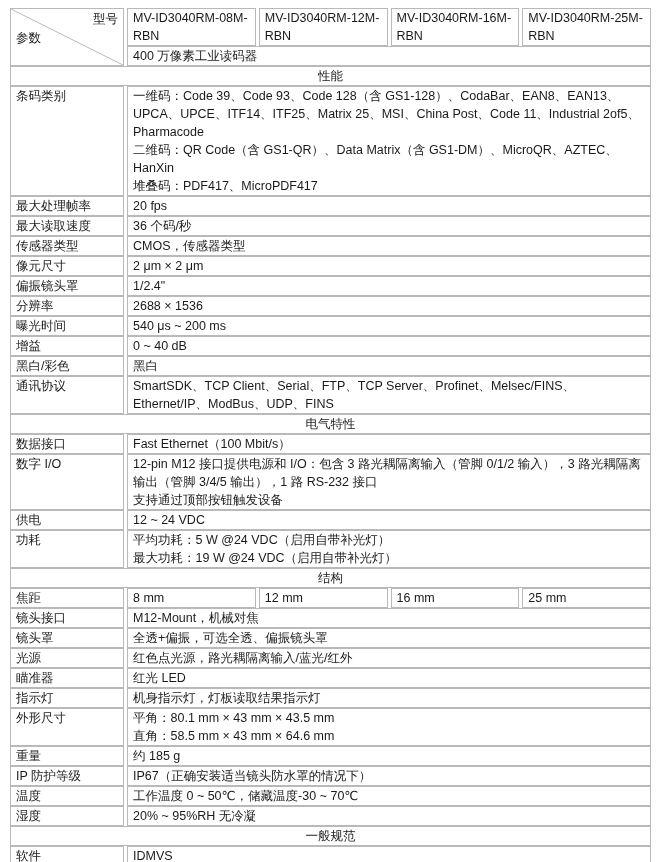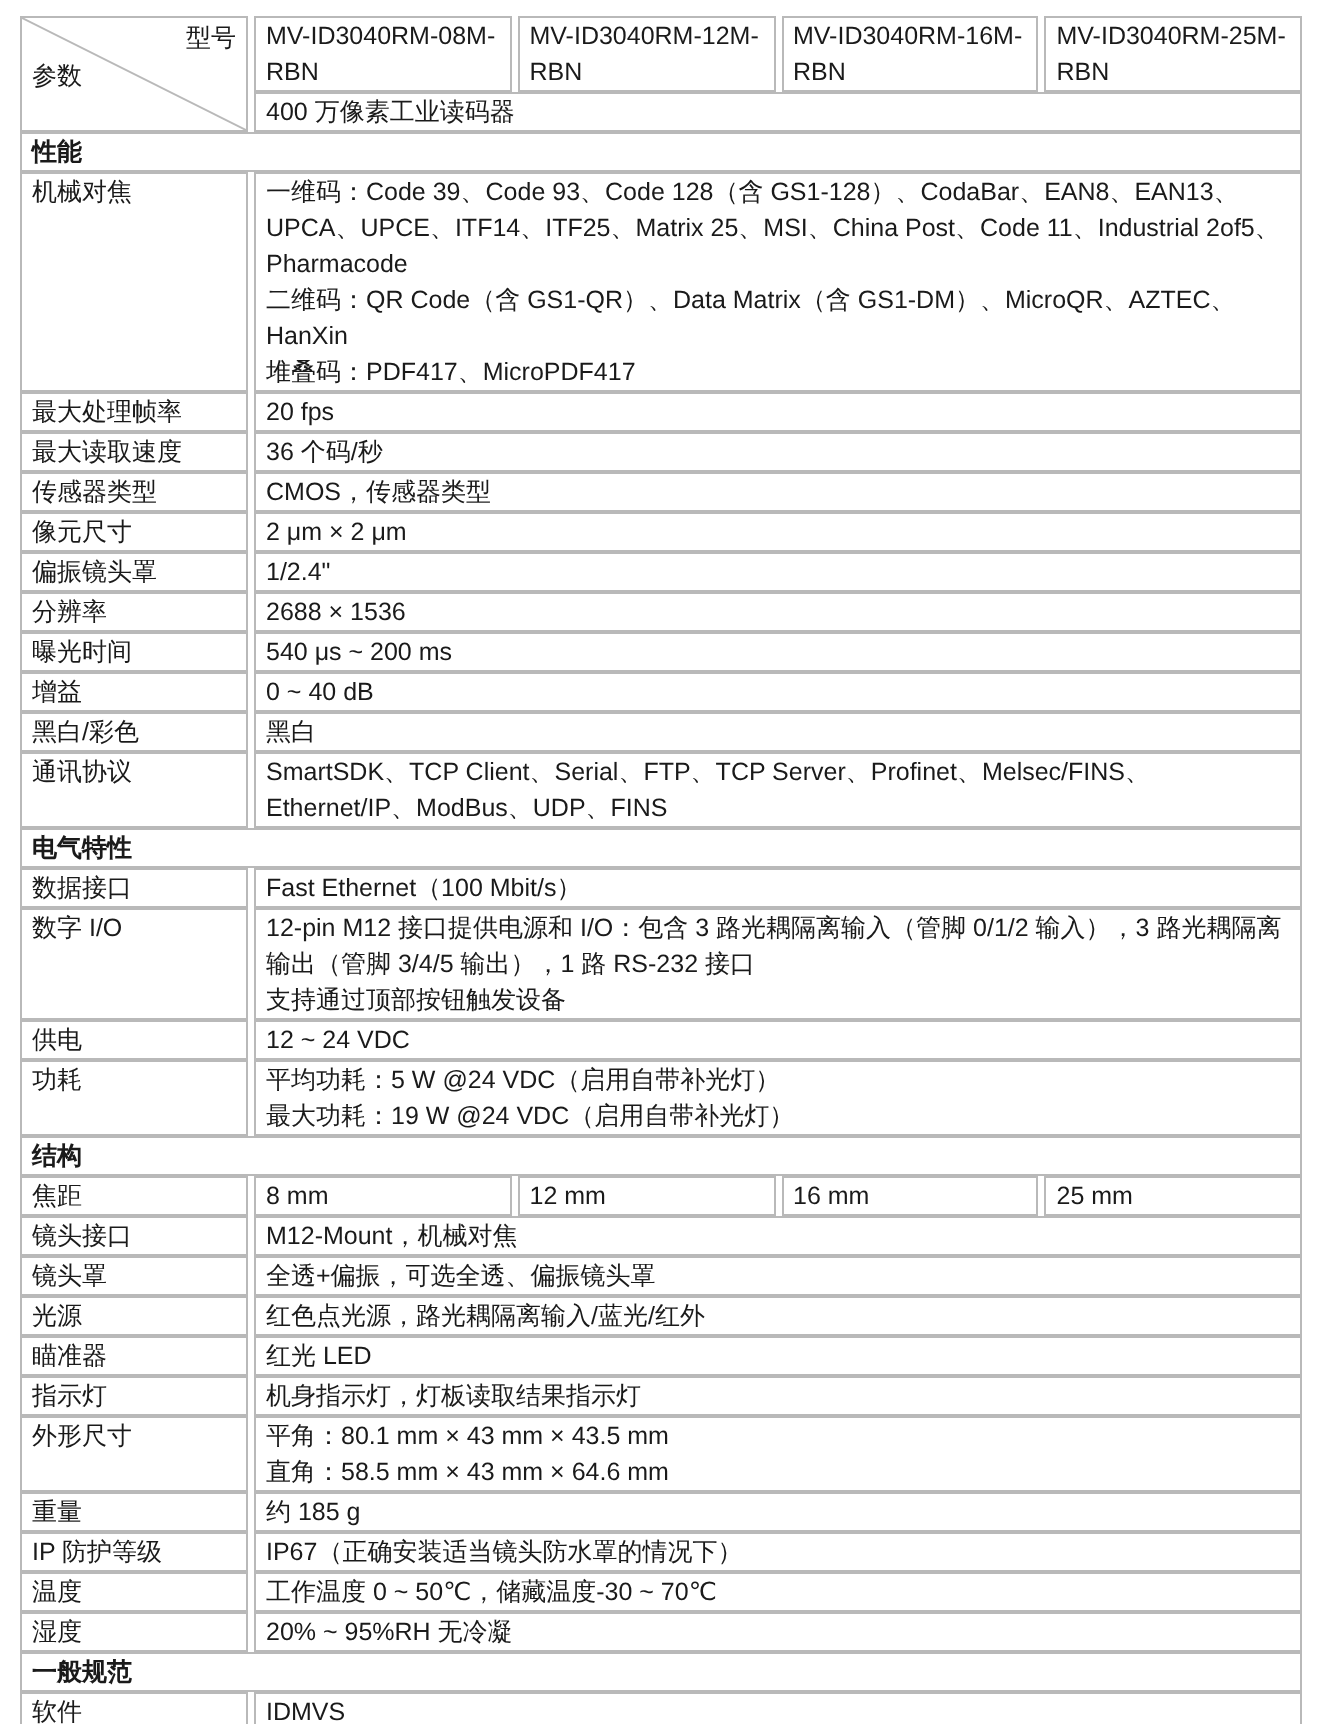--- a/index.html
+++ b/index.html
@@ -21,21 +21,22 @@
     width: 647px;
     line-height: 18px;
   }
   td {
     border: 1px solid #b9b9b9;
     padding: 0 5px;
     vertical-align: top;
     word-wrap: break-word;
   }
   tr.sec td {
-    font-weight: bold;
+    font-weight: normal;
+    text-align: center;
   }
   td.corner {
     position: relative;
     padding: 0;
   }
   td.corner svg {
     position: absolute;
     left: 0; top: 0;
     width: 100%; height: 100%;
     display: block;
@@ -77,21 +78,21 @@
       <td>MV-ID3040RM-25M-RBN</td>
     </tr>
     <tr>
       <td colspan="4">400 万像素工业读码器</td>
     </tr>
 
     <tr class="sec">
       <td colspan="5">性能</td>
     </tr>
     <tr>
-      <td>机械对焦</td>
+      <td>条码类别</td>
       <td colspan="4">
         <div>一维码：Code 39、Code 93、Code 128（含 GS1-128）、CodaBar、EAN8、EAN13、UPCA、UPCE、ITF14、ITF25、Matrix 25、MSI、China Post、Code 11、Industrial 2of5、Pharmacode</div>
         <div>二维码：QR Code（含 GS1-QR）、Data Matrix（含 GS1-DM）、MicroQR、AZTEC、HanXin</div>
         <div>堆叠码：PDF417、MicroPDF417</div>
       </td>
     </tr>
     <tr>
       <td>最大处理帧率</td>
       <td colspan="4">20 fps</td>
     </tr>

